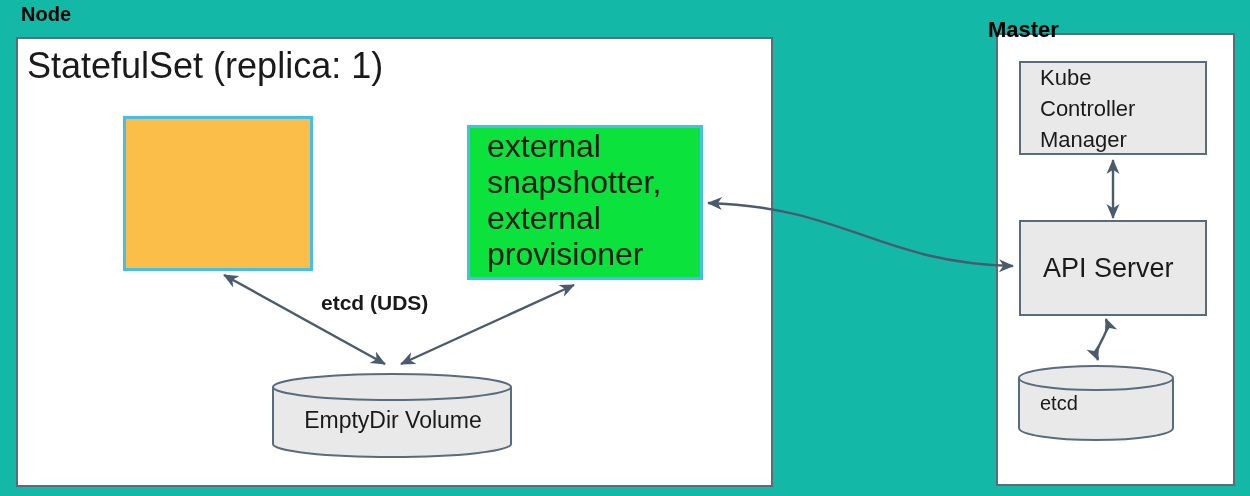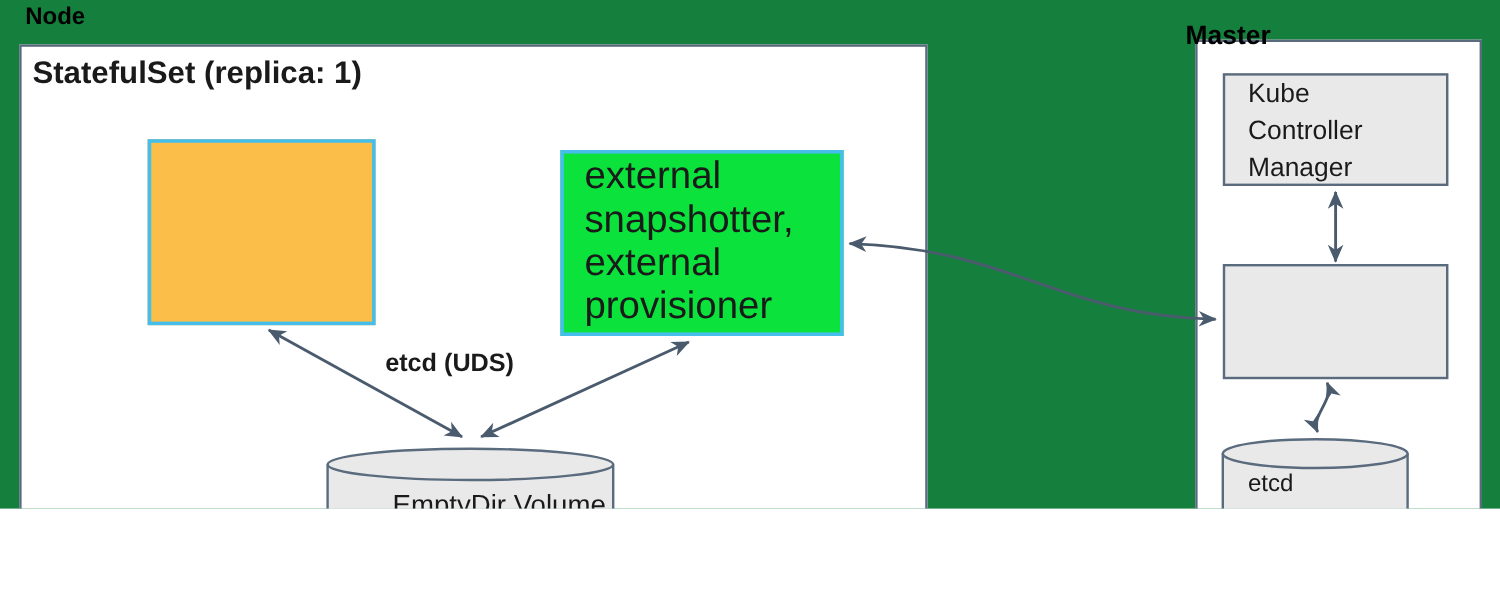--- a/index.html
+++ b/index.html
@@ -1,39 +1,39 @@
 <!DOCTYPE html>
 <html><head>
 <meta charset="utf-8">
 <style>
   html,body { margin:0; padding:0; background:#fff; }
   .stage {
-    position:relative; width:1250px; height:424px; background:#15803d;
+    position:relative; width:1250px; height:496px; background:#14b8a6;
     font-family:"Liberation Sans", sans-serif; overflow:hidden;
   }
   .box { position:absolute; box-sizing:border-box; background:#fff; }
   .box-node    { left:16px;  top:37px;  width:757px; height:450px; border:2px solid #5A6B7E; }
   .box-master  { left:996px; top:33px;  width:239px; height:453px; border:2px solid #5A6B7E; }
   .box-csi     { left:123px; top:116px; width:190px; height:155px; background:#FBBE49; border:3px solid #45BEEC; }
   .box-sidecar { left:467px; top:125px; width:236px; height:155px; background:#0BE23C; border:3px solid #45BEEC; }
   .box-kcm     { left:1019px; top:61px;  width:188px; height:94px; background:#E9E9E9; border:2px solid #5A6B7E; }
   .box-api     { left:1019px; top:220px; width:188px; height:96px; background:#E9E9E9; border:2px solid #5A6B7E; }
 
   .overlay { position:absolute; left:0; top:0; pointer-events:none; }
   .arrow { fill:none; stroke:#4B5B6E; stroke-width:2.4px; }
   .cyl   { fill:#E9E9E9; stroke:#5A6B7E; stroke-width:2px; }
 
   .lbl, .txt { position:absolute; color:#1a1a1a; white-space:pre-line; }
   .lbl-node        { left:21px;  top:3px;  font-size:20px; font-weight:bold; color:#000; }
   .lbl-master      { left:988px; top:17px;  font-size:22px; font-weight:bold; color:#000; }
-  .lbl-statefulset { left:27px;  top:45px; font-size:26px;font-weight:bold; }
+  .lbl-statefulset { left:27px;  top:45px; font-size:36px; }
   .txt-csi         { left:145px; top:127px; font-size:24px; line-height:38px; }
   .txt-sidecar     { left:487px; top:128px; font-size:32px; line-height:36px; }
   .lbl-grpc        { left:321px; top:291px; font-size:21px; font-weight:bold; }
-  .lbl-emptydir    { left:274px; top:407px; width:238px; text-align:center; font-size:23px;margin-left:23px; }
+  .lbl-emptydir    { left:274px; top:407px; width:238px; text-align:center; font-size:23px; }
   .txt-kcm         { left:1040px; top:62px;  font-size:22px; line-height:31px; }
   .lbl-api         { left:1043px; top:253px; font-size:27px; }
   .lbl-etcd        { left:1040px; top:392px; font-size:20px; }
 </style>
 </head>
 <body>
 
 <div class="stage">
 
   <div class="box box-node"></div>
@@ -72,15 +72,16 @@
   <div class="txt txt-sidecar">external
 snapshotter,
 external
 provisioner</div>
   <div class="lbl lbl-grpc">etcd (UDS)</div>
   <div class="lbl lbl-emptydir">EmptyDir Volume</div>
   <div class="lbl lbl-master">Master</div>
   <div class="txt txt-kcm">Kube
 Controller
 Manager</div>
+  <div class="lbl lbl-api">API Server</div>
   <div class="lbl lbl-etcd">etcd</div>
 
 </div>
 
 </body></html>

